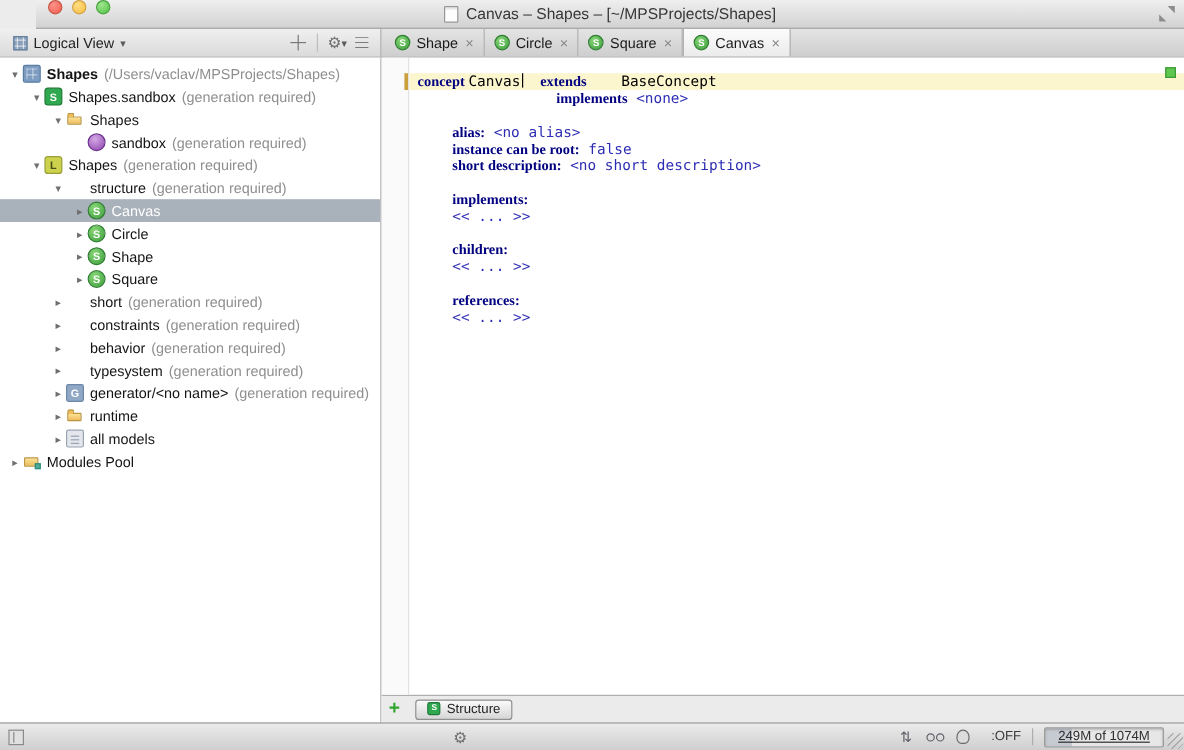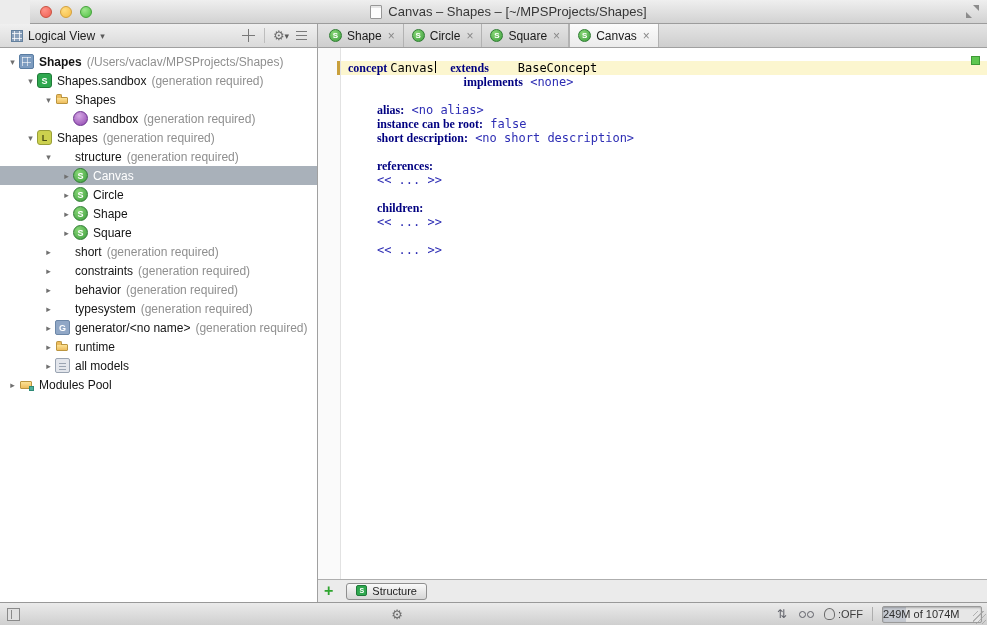--- a/index.html
+++ b/index.html
@@ -1,20 +1,20 @@
 <!DOCTYPE html>
 <html style="--kw: #000080; --val: #2d2db4; --current-line: #fcf6cf; --ok: #5ec74f;"><head>
 <meta charset="utf-8">
 <style>
   html,body{margin:0;padding:0;}
   body{width:987px;height:625px;overflow:hidden;background:#ececec;font-family:"Liberation Sans",sans-serif;}
   .app{width:987px;height:625px;display:flex;flex-direction:column;position:relative;}
 
   
-  .titlebar{flex:0 0 23px;height:23px;background:linear-gradient(#efefef,#d2d2d2);border-bottom:1px solid #9c9c9c;display:flex;align-items:center;position:relative;margin-left:30px;}
+  .titlebar{flex:0 0 23px;height:23px;background:linear-gradient(#efefef,#d2d2d2);border-bottom:1px solid #9c9c9c;display:flex;position:relative;margin-left:30px;}
   .traffic{display:flex;gap:8px;margin-left:10px;z-index:2;}
   .light{width:12px;height:12px;border-radius:50%;box-sizing:border-box;}
   .light.close{background:radial-gradient(circle at 35% 30%,#ff9187,#ee5f52);border:1px solid #c9503f;}
   .light.min{background:radial-gradient(circle at 35% 30%,#ffdd80,#f6bc45);border:1px solid #d3a03c;}
   .light.zoom{background:radial-gradient(circle at 35% 30%,#9fe68e,#4fc143);border:1px solid #44a23a;}
   .title-wrap{position:absolute;left:0;right:0;top:0;bottom:0;display:flex;justify-content:center;align-items:center;gap:6px;}
   .doc-icon{width:10px;height:12px;background:#fdfdfd;border:1px solid #979797;border-radius:1px;box-shadow:inset 0 2px 0 #e6e6e6;}
   .title-text{font-size:13px;color:#373737;}
   .fullscreen{position:absolute;right:8px;top:5px;width:13px;height:13px;}
   .fullscreen::before{content:"";position:absolute;right:0;top:0;border-top:6px solid #8c8c8c;border-left:6px solid transparent;}
@@ -94,24 +94,24 @@
 
   
   .statusbar{flex:0 0 22px;height:22px;border-top:1px solid #999;background:linear-gradient(#ebebeb,#cfcfcf);display:flex;align-items:center;font-size:11px;color:#3c3c3c;padding:0 5px;gap:9px;position:relative;}
   .sb-toggle{width:13px;height:13px;border:1px solid #8a8a8a;background:#e0e0e0;box-sizing:border-box;position:relative;margin-left:2px;}
   .sb-toggle::before{content:"";position:absolute;left:3px;top:1px;bottom:1px;width:1px;background:#8a8a8a;}
   .sb-spacer{flex:1;}
   .sb-icon{color:#5f6068;font-size:12px;display:flex;align-items:center;justify-content:center;width:16px;height:16px;}
   .glasses{position:relative;width:15px;height:9px;}
   .glasses::before,.glasses::after{content:"";position:absolute;top:1px;width:5px;height:5px;border:1px solid #5f6068;border-radius:50%;}
   .glasses::before{left:0;}.glasses::after{left:8px;}
-  .hector{display:flex;align-items:center;gap:3px;}
+  .hector{display:flex;align-items:center;gap:18px;}
   .hector-head{width:9px;height:10px;border:1px solid #6a6a6a;border-radius:50% 50% 40% 40%;background:#dcdcdc;}
   .sb-sep{width:1px;height:14px;background:#adadad;}
-  .memory{width:98px;height:15px;line-height:15px;text-align:left;border:1px solid #9a9a9a;border-radius:2px;background:linear-gradient(to right,#c6cad1 0 23%,#e7e7e7 23%);box-shadow:inset 0 1px 2px rgba(0,0,0,.25);font-size:11px;color:#2e2e2e;}
+  .memory{width:98px;height:15px;line-height:15px;text-align:center;border:1px solid #9a9a9a;border-radius:2px;background:linear-gradient(to right,#c6cad1 0 23%,#e7e7e7 23%);box-shadow:inset 0 1px 2px rgba(0,0,0,.25);font-size:11px;color:#2e2e2e;margin-right:12px;text-decoration:underline;}
   .grip{position:absolute;right:1px;bottom:1px;width:13px;height:13px;background:repeating-linear-gradient(135deg,transparent 0 3px,#9f9f9f 3px 4px);opacity:.75;}
 </style>
 </head>
 <body>
 
 <div class="app">
 
   <div class="titlebar">
     <div class="traffic">
       <span class="light close"></span>
@@ -278,26 +278,27 @@
         <div class="gutter"></div>
         <div class="line-marker"></div>
         <div class="editor-content">
             <div class="editor-line current-line"><span class="tok-kw">concept </span><span class="tok-plain">Canvas</span><span class="caret"></span><span class="tok-plain">  </span><span class="tok-kw">extends</span><span class="tok-plain">    </span><span class="tok-plain">BaseConcept</span></div>
             <div class="editor-line"><span class="tok-plain">                </span><span class="tok-kw">implements</span><span class="tok-plain"> </span><span class="tok-val">&lt;none&gt;</span></div>
             <div class="editor-line"></div>
             <div class="editor-line"><span class="tok-plain">    </span><span class="tok-kw">alias:</span><span class="tok-plain"> </span><span class="tok-val">&lt;no alias&gt;</span></div>
             <div class="editor-line"><span class="tok-plain">    </span><span class="tok-kw">instance can be root:</span><span class="tok-plain"> </span><span class="tok-val">false</span></div>
             <div class="editor-line"><span class="tok-plain">    </span><span class="tok-kw">short description:</span><span class="tok-plain"> </span><span class="tok-val">&lt;no short description&gt;</span></div>
             <div class="editor-line"></div>
-            <div class="editor-line"><span class="tok-plain">    </span><span class="tok-kw">references:</span></div>
+            <div class="editor-line"><span class="tok-plain">    </span><span class="tok-kw">implements:</span></div>
             <div class="editor-line"><span class="tok-plain">    </span><span class="tok-val">&lt;&lt; ... &gt;&gt;</span></div>
             <div class="editor-line"></div>
             <div class="editor-line"><span class="tok-plain">    </span><span class="tok-kw">children:</span></div>
             <div class="editor-line"><span class="tok-plain">    </span><span class="tok-val">&lt;&lt; ... &gt;&gt;</span></div>
             <div class="editor-line"></div>
+            <div class="editor-line"><span class="tok-plain">    </span><span class="tok-kw">references:</span></div>
             <div class="editor-line"><span class="tok-plain">    </span><span class="tok-val">&lt;&lt; ... &gt;&gt;</span></div>
           </div>
         <span class="ok-indicator"></span>
       </div>
       <div class="editor-footer">
         <span class="add-btn">+</span>
         <span class="structure-tab">
           <span class="model-badge">S</span>
           <span>Structure</span>
         </span>

